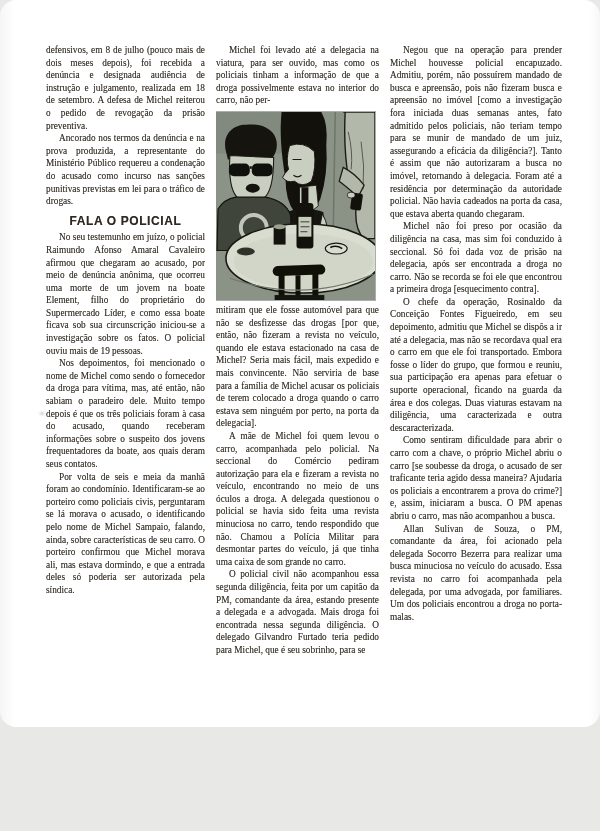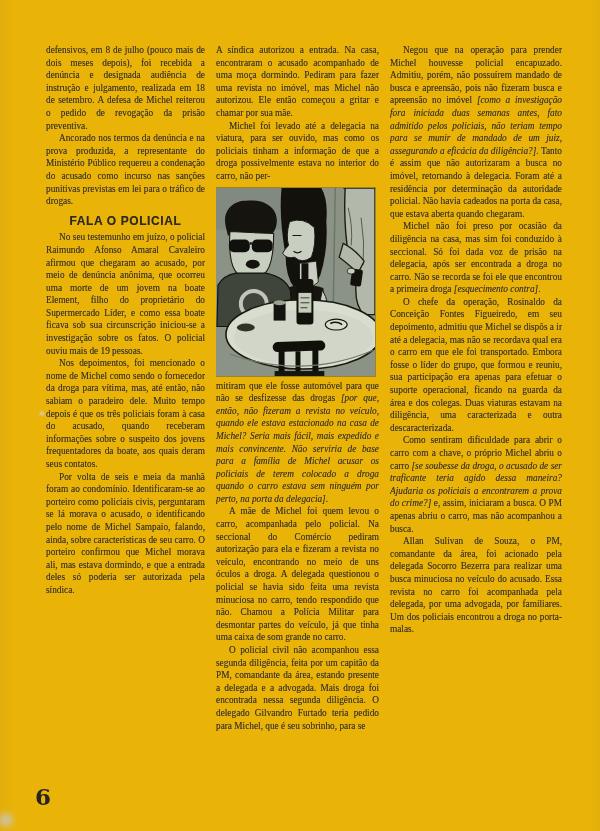--- a/index.html
+++ b/index.html
@@ -1,23 +1,24 @@
 <!DOCTYPE html>
 <html lang="pt"><head>
 <meta charset="utf-8">
 <style>
   html,body{margin:0;padding:0;background:#e8e8e6;}
   .page{
     position:relative;
-    width:600px;height:831px;
-    background:#eab308;
+    width:600px;height:727px;
+    background:#ffffff;
     font-family:"Liberation Serif", serif;
     color:#3a342c;
     overflow:hidden;
     margin:0 auto;
+    border-radius:16px;
   }
   
   .page::before{
     content:"";position:absolute;inset:0;pointer-events:none;
     background:
       linear-gradient(90deg, rgba(90,90,85,.06), rgba(0,0,0,0) 14px),
       linear-gradient(270deg, rgba(90,90,85,.05), rgba(0,0,0,0) 10px);
   }
   .smudge{
     position:absolute;left:0;top:814px;width:12px;height:12px;
@@ -36,21 +37,21 @@
     text-align:justify;
     font-size:9.3px;line-height:12.6px;
     overflow:hidden;
     text-shadow:0 0 .4px rgba(58,52,44,.55);
   }
   .col-1{width:159px}
   .col-2{width:163px}
   .col-3{width:172px}
   .col p{margin:0;}
   .col p.ind{text-indent:13px;}
-  .it{font-style:italic;}
+  .it{}
   .heading{
     font-family:Liberation Sans, sans-serif;
     font-size:12px;font-weight:bold;
     letter-spacing:.6px;
     text-align:center;
     margin:7px 0 4px 0;
     color:#2d2922;
   }
   .illus{
     display:block;
@@ -91,21 +92,20 @@
     <div class="col col-1">
       <p>defensivos, em 8 de julho (pouco mais de dois meses depois), foi recebida a denúncia e designada audiência de instrução e julgamento, realizada em 18 de setembro. A defesa de Michel reiterou o pedido de revogação da prisão preventiva.</p>
       <p class="ind">Ancorado nos termos da denúncia e na prova produzida, a representante do Ministério Público requereu a condenação do acusado como incurso nas sanções punitivas previstas em lei para o tráfico de drogas.</p>
       <div class="heading">FALA O POLICIAL</div>
       <p class="ind">No seu testemunho em juízo, o policial Raimundo Afonso Amaral Cavaleiro afirmou que chegaram ao acusado, por meio de denúncia anônima, que ocorreu uma morte de um jovem na boate Element, filho do proprietário do Supermercado Líder, e como essa boate ficava sob sua circunscrição iniciou-se a investigação sobre os fatos. O policial ouviu mais de 19 pessoas.</p>
       <p class="ind">Nos depoimentos, foi mencionado o nome de Michel como sendo o fornecedor da droga para vítima, mas, até então, não sabiam o paradeiro dele. Muito tempo depois é que os três policiais foram à casa do acusado, quando receberam informações sobre o suspeito dos jovens frequentadores da boate, aos quais deram seus contatos.</p>
       <p class="ind">Por volta de seis e meia da manhã foram ao condomínio. Identificaram-se ao porteiro como policiais civis, perguntaram se lá morava o acusado, o identificando pelo nome de Michel Sampaio, falando, ainda, sobre características de seu carro. O porteiro confirmou que Michel morava ali, mas estava dormindo, e que a entrada deles só poderia ser autorizada pela síndica.</p>
     </div>
 
     <div class="col col-2">
-      <p>A síndica autorizou a entrada. Na casa, encontraram o acusado acompanhado de uma moça dormindo. Pediram para fazer uma revista no imóvel, mas Michel não autorizou. Ele então começou a gritar e chamar por sua mãe.</p>
       <p class="ind">Michel foi levado até a delegacia na viatura, para ser ouvido, mas como os policiais tinham a informação de que a droga possivelmente estava no interior do carro, não per-</p>
 
       <svg class="illus" viewBox="0 0 160 190" xmlns="http://www.w3.org/2000/svg" preserveAspectRatio="none">
         <rect x="0" y="0" width="160" height="190" fill="#8b9387"></rect>
         <rect x="0" y="0" width="72" height="42" fill="#7c8478" opacity="0.55"></rect>
         <line x1="120" y1="0" x2="118" y2="120" stroke="#6e766a" stroke-width="1.5"></line>
 
         <g>
           <path d="M128,0 L160,0 L160,128 L149,128 Q139,118 141,96 L134,72 Q128,38 130,0 Z" fill="#b3b9aa" stroke="#1c1b15" stroke-width="1.4"></path>
           <path d="M133,20 Q138,40 136,58 M146,30 Q150,55 148,78" stroke="#545b4e" stroke-width="1" fill="none"></path>

